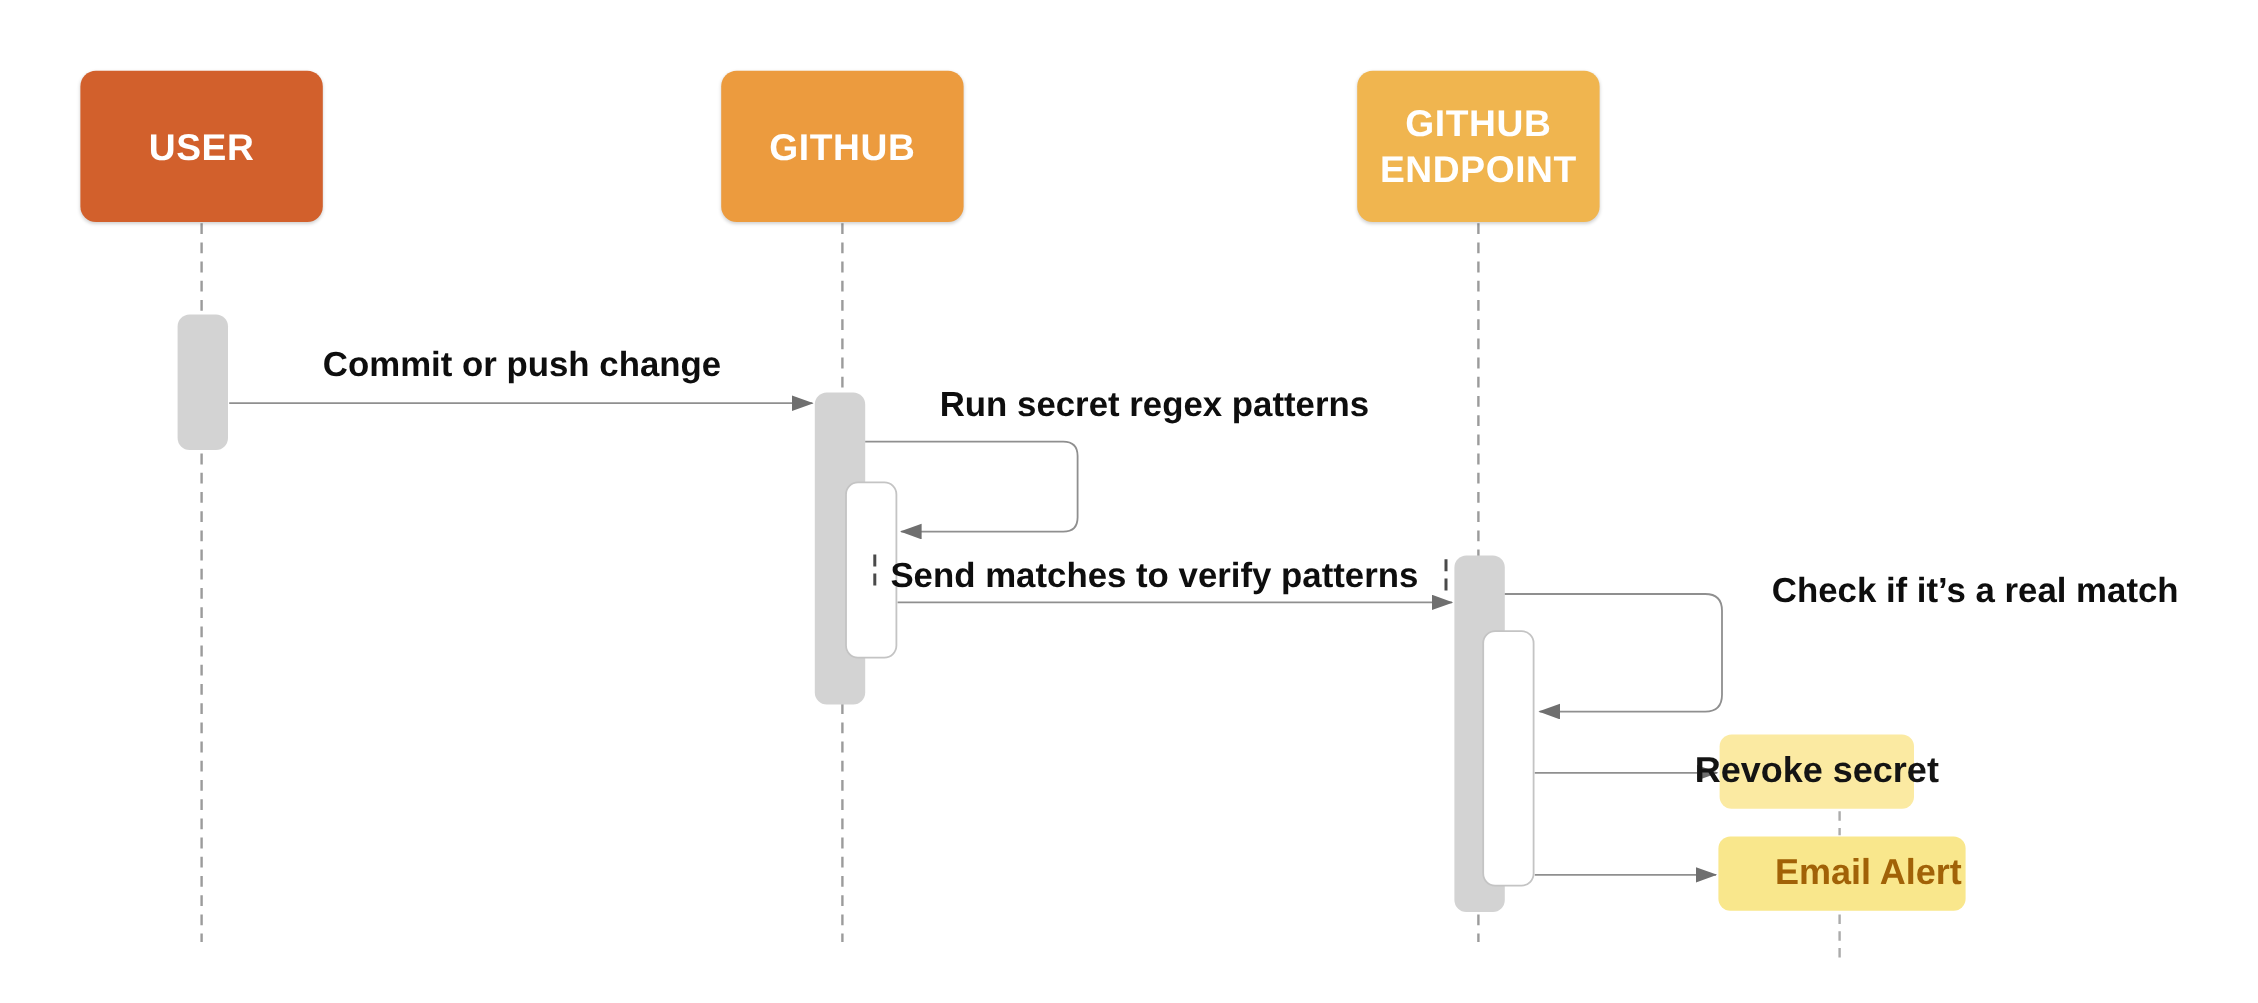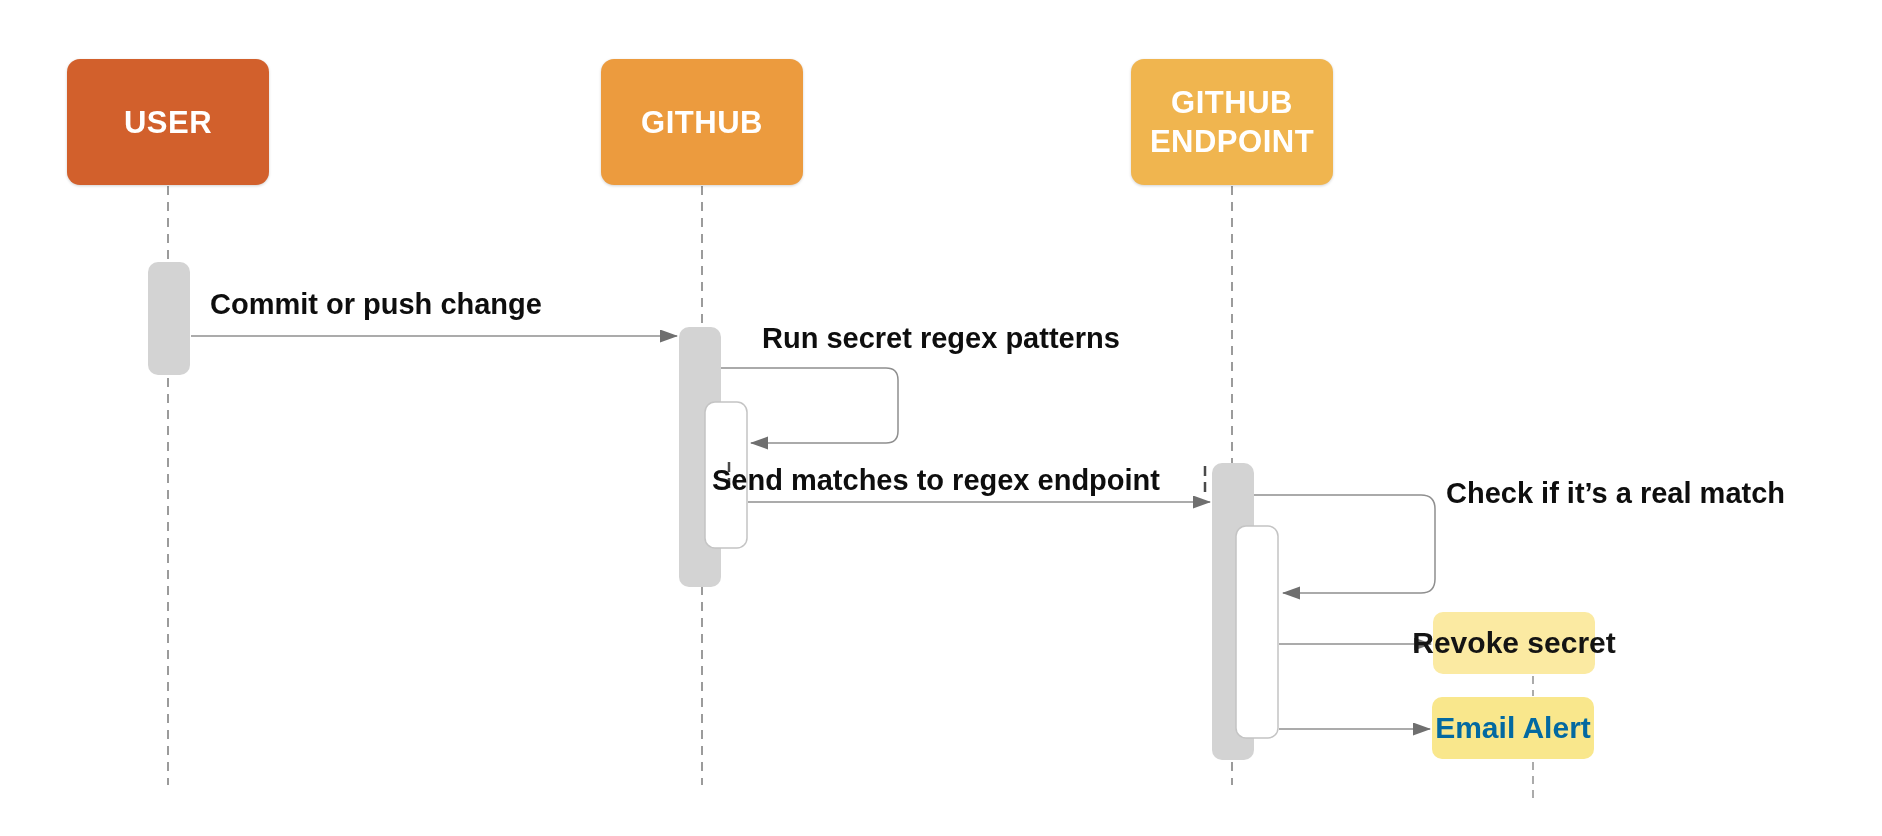--- a/index.html
+++ b/index.html
@@ -38,42 +38,42 @@
   }
   .actor-user   { left: 67px;  top: 59px; background: #D2602C; }
   .actor-github { left: 601px; top: 59px; background: #EC9B3E; }
   .actor-verify { left: 1131px; top: 59px; background: #F0B54F; }
 
   .msg {
     position: absolute;
     font-size: 29px;
     font-weight: 700;
     color: #0E0E0E;
-    text-align: left;
+    text-align: center;
     white-space: nowrap;
   }
   .msg-commit { left: 210px;  top: 288px; width: 450px; }
   .msg-run    { left: 762px;  top: 322px; width: 400px; }
   .msg-send   { left: 712px;  top: 464px; width: 500px; }
   .msg-check  { left: 1446px; top: 477px; width: 400px; }
 
   .note {
     position: absolute;
     width: 162px;
     height: 62px;
     border-radius: 10px;
     display: flex;
     align-items: center;
     justify-content: center;
     font-size: 30px;
     font-weight: 700;
     white-space: nowrap;
   }
   .note-revoke { left: 1433px; top: 612px; background: #FBEAA2; color: #141414; }
-  .note-email  { left: 1432px; top: 697px; background: #F9E78C; color: #0369a1; }
+  .note-email  { left: 1432px; top: 697px; background: #F9E78C; color: #a16207; padding-left: 44px; }
 </style>
 </head>
 <body>
 
 <div class="canvas">
 
   <svg class="overlay" width="1882" height="836" viewBox="0 0 1882 836" xmlns="http://www.w3.org/2000/svg">
     <defs>
       <marker id="ah" markerUnits="userSpaceOnUse" markerWidth="20" markerHeight="14" refX="17" refY="6.5" orient="auto">
         <path d="M0,0 L18,6.5 L0,13 Z" fill="#6F6F6F"></path>
@@ -109,21 +109,21 @@
   <div class="actor actor-user">
     <span>USER</span>
   </div>
   <div class="actor actor-verify">
     <span>GITHUB
 ENDPOINT</span>
   </div>
 
   <div class="msg msg-commit">Commit or push change</div>
   <div class="msg msg-run">Run secret regex patterns</div>
-  <div class="msg msg-send">Send matches to regex endpoint</div>
+  <div class="msg msg-send">Send matches to verify patterns</div>
   <div class="msg msg-check">Check if it’s a real match</div>
 
   <div class="note note-revoke">
     <span>Revoke secret</span>
   </div>
   <div class="note note-email">
     <span>Email Alert</span>
   </div>
 
 </div>

